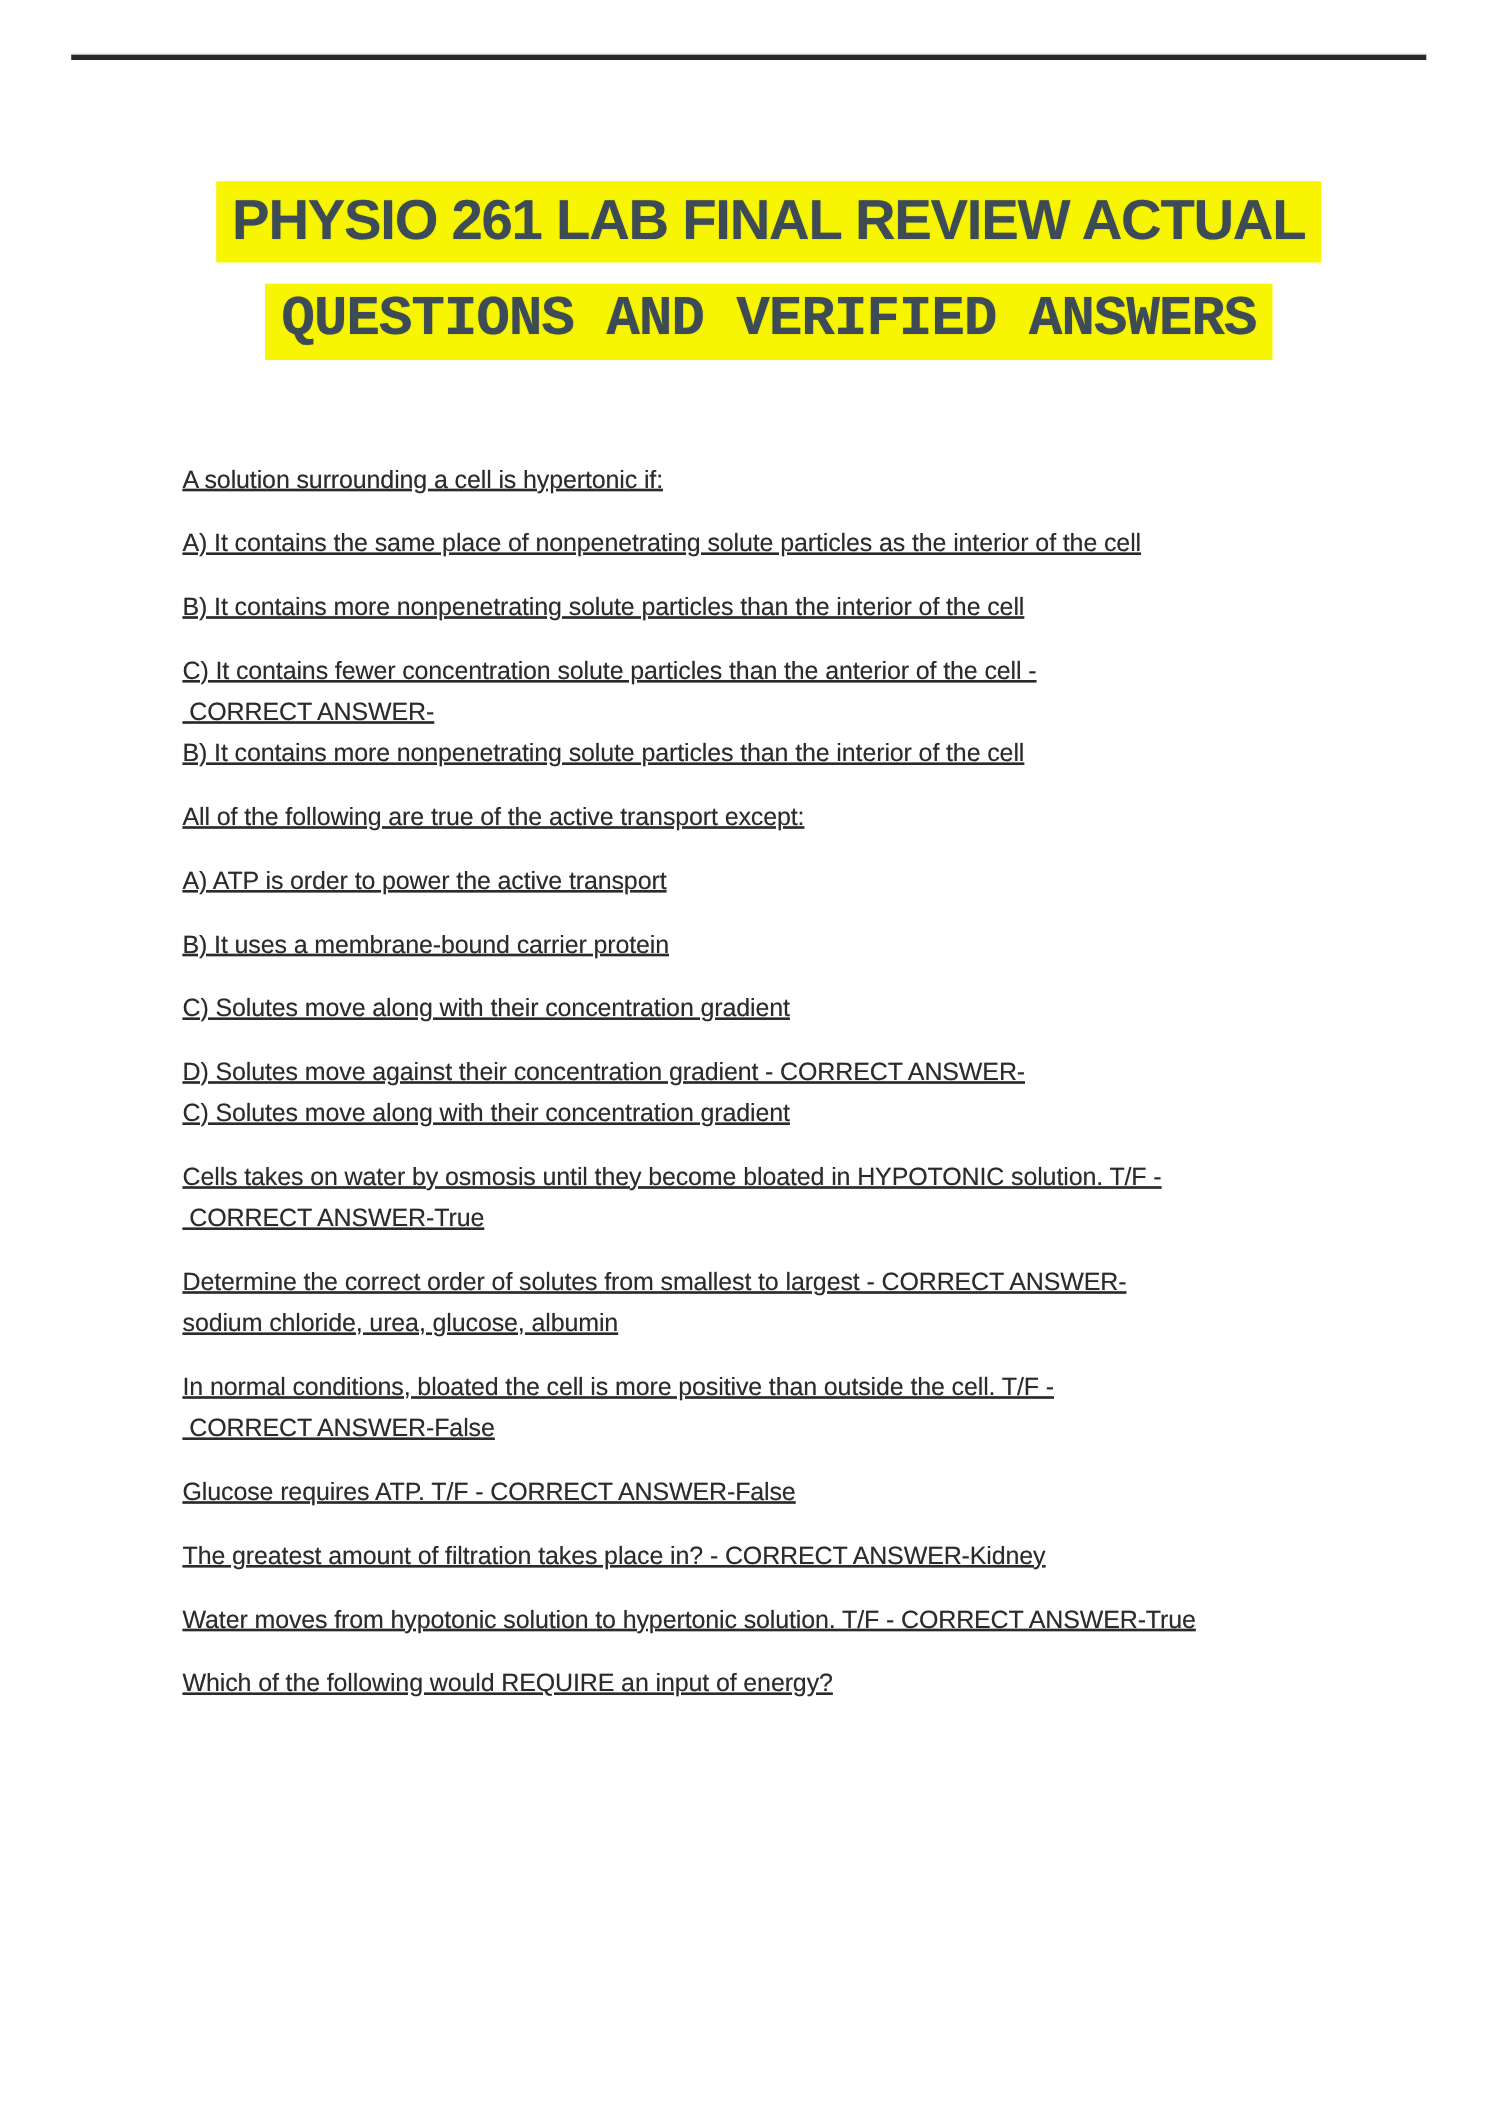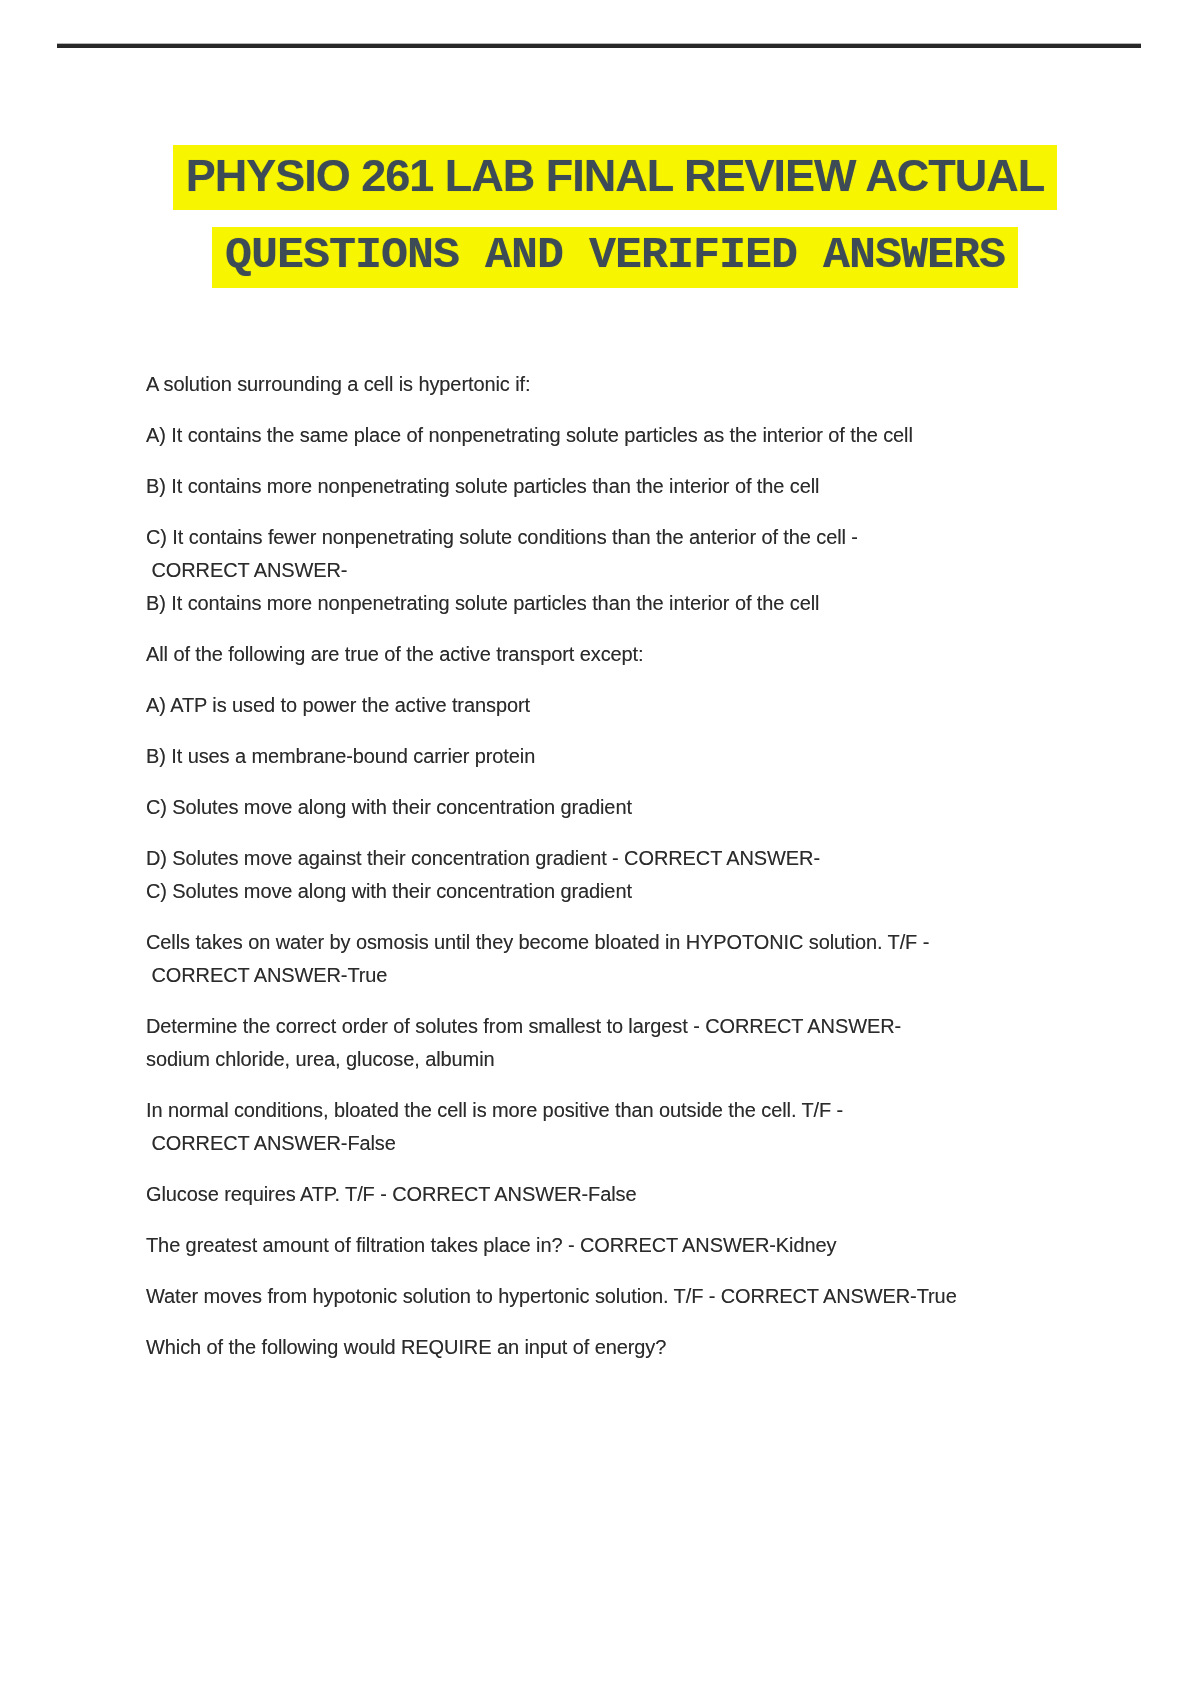--- a/index.html
+++ b/index.html
@@ -37,20 +37,21 @@
   .content {
     position:absolute; left:146px; top:368px; width:1010px;
   }
   .para { margin:0 0 18px 0; }
   .line {
     font-size:20px; line-height:33px;
     color:var(--body-color, #2B2B2B);
     white-space:pre;
     letter-spacing:-0.1px;
     text-shadow:0 0 0.6px rgba(43,43,43,0.45);
+    text-decoration:underline;
   }
 </style>
 </head>
 <body>
 
 <div class="page">
 
   <div class="rule rule-top"></div>
 
   <div class="title-block">
@@ -66,31 +67,31 @@
 
     <div class="para">
       <div class="line">A) It contains the same place of nonpenetrating solute particles as the interior of the cell</div>
     </div>
 
     <div class="para">
       <div class="line">B) It contains more nonpenetrating solute particles than the interior of the cell</div>
     </div>
 
     <div class="para">
-      <div class="line">C) It contains fewer nonpenetrating solute conditions than the anterior of the cell -</div>
+      <div class="line">C) It contains fewer concentration solute particles than the anterior of the cell -</div>
       <div class="line"> CORRECT ANSWER-</div>
       <div class="line">B) It contains more nonpenetrating solute particles than the interior of the cell</div>
     </div>
 
     <div class="para">
       <div class="line">All of the following are true of the active transport except:</div>
     </div>
 
     <div class="para">
-      <div class="line">A) ATP is used to power the active transport</div>
+      <div class="line">A) ATP is order to power the active transport</div>
     </div>
 
     <div class="para">
       <div class="line">B) It uses a membrane-bound carrier protein</div>
     </div>
 
     <div class="para">
       <div class="line">C) Solutes move along with their concentration gradient</div>
     </div>
 

